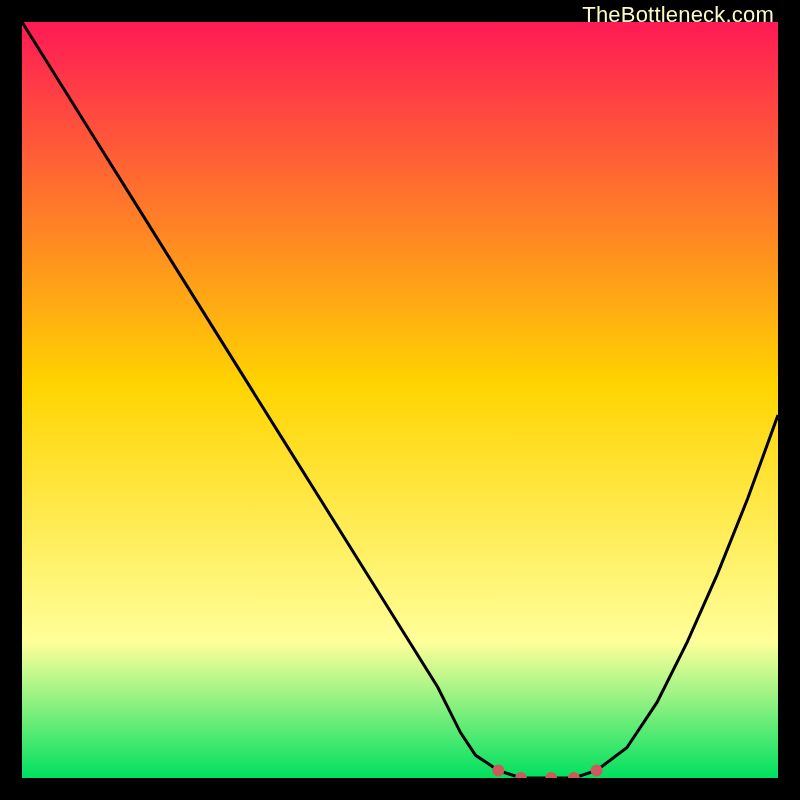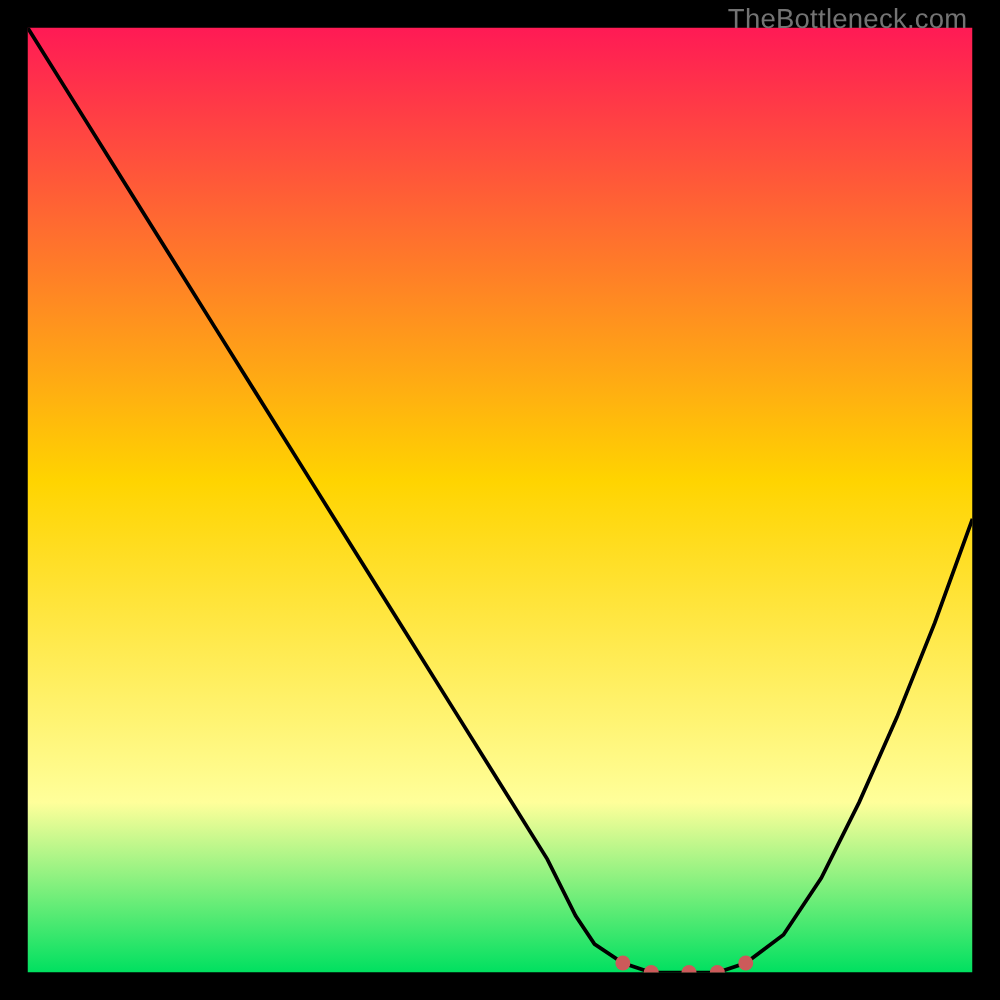--- a/index.html
+++ b/index.html
@@ -23,21 +23,21 @@
     position: absolute;
     left: 0;
     top: 0;
     width: 756px;
     height: 756px;
   }
   .watermark {
     position: absolute;
     top: 2px;
     right: 26px;
-    color: #737373;
+    color: #fef9c3;
     font-size: 22px;
     font-weight: 500;
     letter-spacing: 0.2px;
   }
 </style>
 </head>
 <body>
 
 <div class="frame">
   <svg class="plot" viewBox="0 0 756 756" preserveAspectRatio="none">

